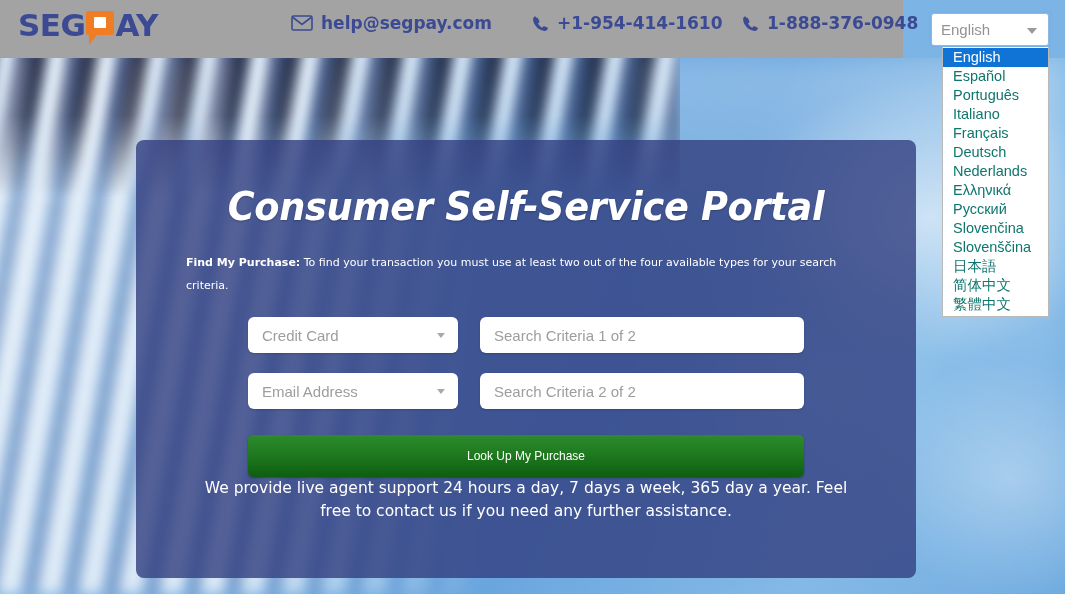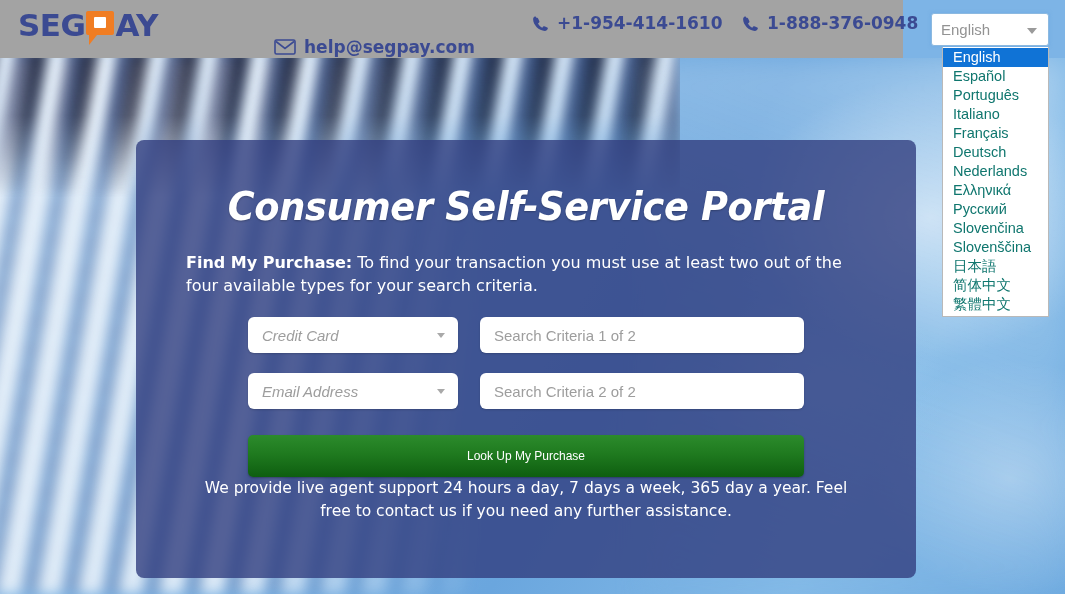--- a/index.html
+++ b/index.html
@@ -83,21 +83,21 @@
     top: 13px;
     display: flex;
     align-items: center;
     gap: 8px;
     color: #3b4a92;
     font-family: "DejaVu Sans", sans-serif;
     font-weight: bold;
     font-size: 17px;
     white-space: nowrap;
   }
-  #contact-email { left: 274px; margin-top: 24px; }
+  #contact-email { left: 291px; }
   #contact-phone-1 { left: 532px; }
   #contact-phone-2 { left: 742px; }
 
   .icon-env {
     width: 22px; height: 16px;
     flex: 0 0 auto;
     display: block;
   }
   .icon-phone {
     width: 17px; height: 17px;
@@ -264,21 +264,21 @@
     font-size: 39px;
     letter-spacing: -0.3px;
     text-shadow: 0 1px 2px rgba(0,0,0,0.25);
     transform: scaleX(0.94);
   }
 
   #find-desc {
     margin-top: 22px;
     color: #ffffff;
     font-family: "DejaVu Sans", sans-serif;
-    font-size: 16px;
+    font-size: 11px;
     line-height: 23px;
     text-align: left;
     padding: 0 4px;
   }
   #find-desc b {
     font-weight: bold;
   }
 
   
   .form-row {
@@ -293,21 +293,21 @@
     border-radius: 6px;
     display: flex;
     align-items: center;
     padding: 0 14px;
     position: relative;
     font-size: 15px;
     color: #9d9d9d;
     font-family: "Liberation Sans", sans-serif;
     box-shadow: 0 1px 2px rgba(0,0,0,0.18);
   }
-  .sel-field { width: 210px; flex: 0 0 210px; font-style: italic; }
+  .sel-field { width: 210px; flex: 0 0 210px; }
   .txt-field { flex: 1 1 auto; }
   .sel-caret {
     position: absolute;
     right: 13px;
     top: 50%;
     margin-top: -2px;
     width: 0; height: 0;
     border-left: 4px solid transparent;
     border-right: 4px solid transparent;
     border-top: 5px solid #a9a9a9;

